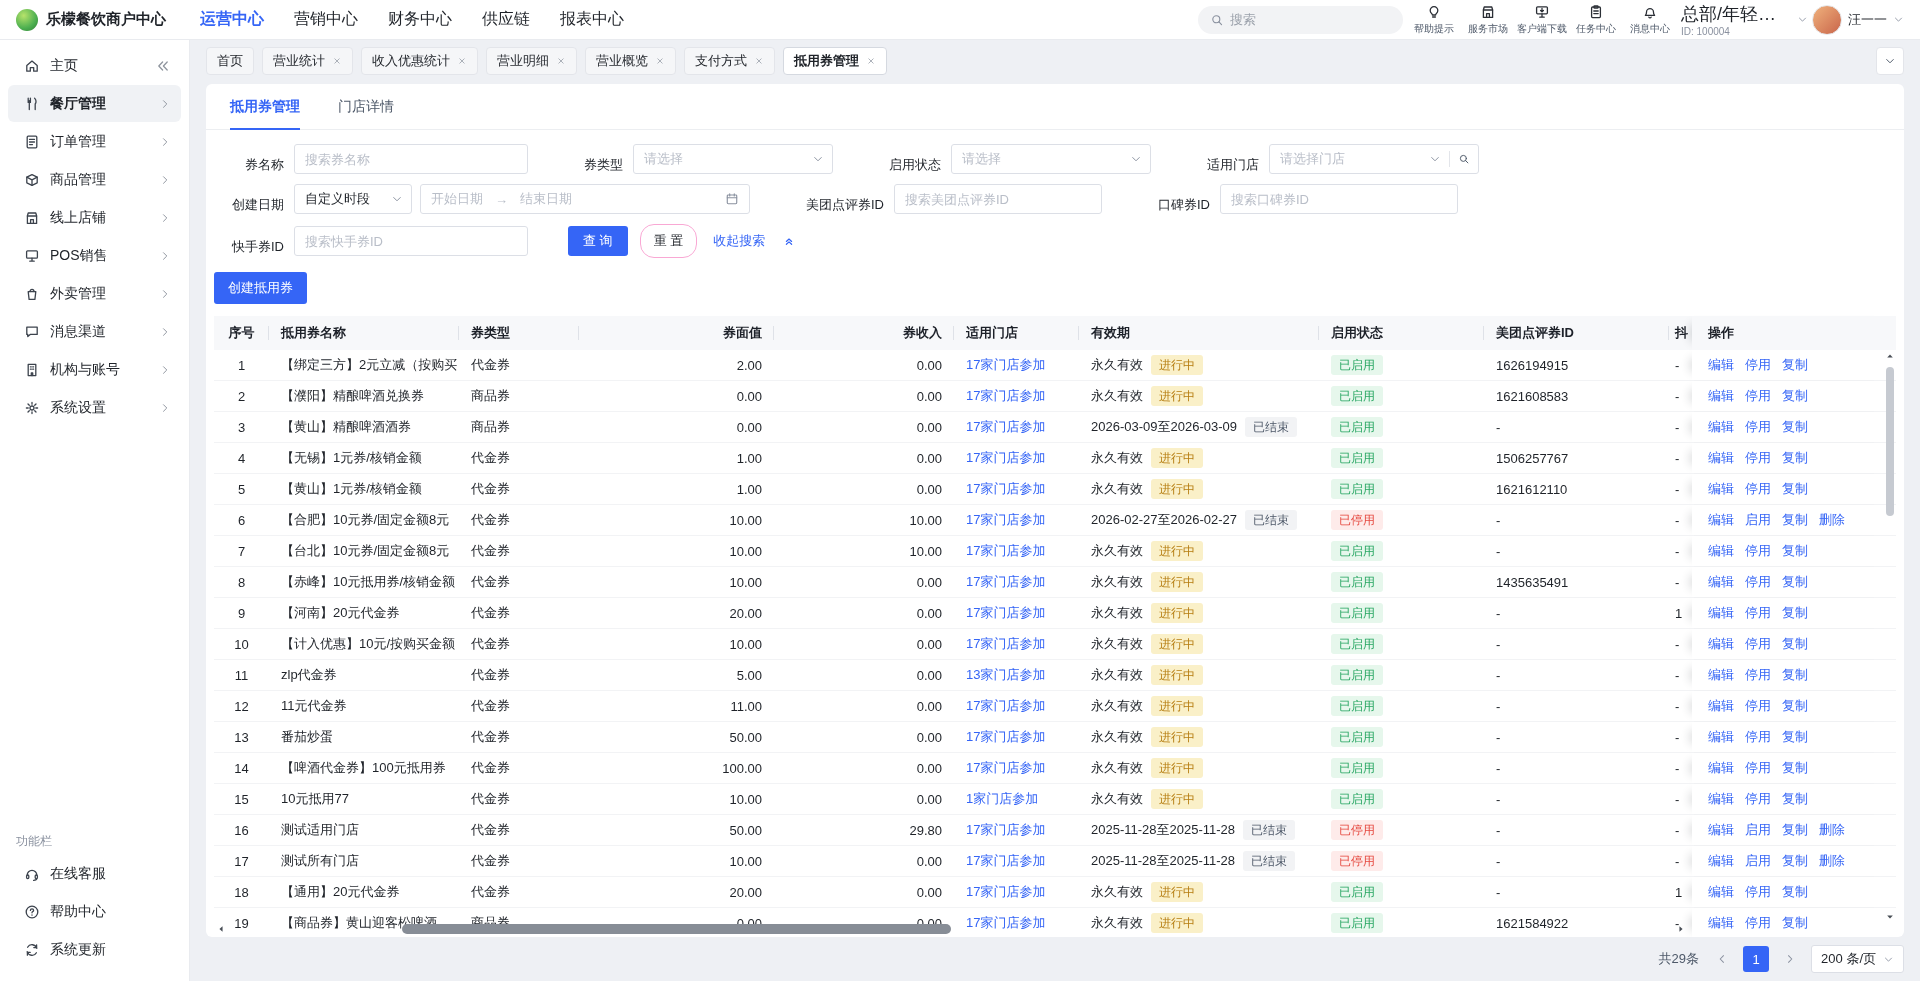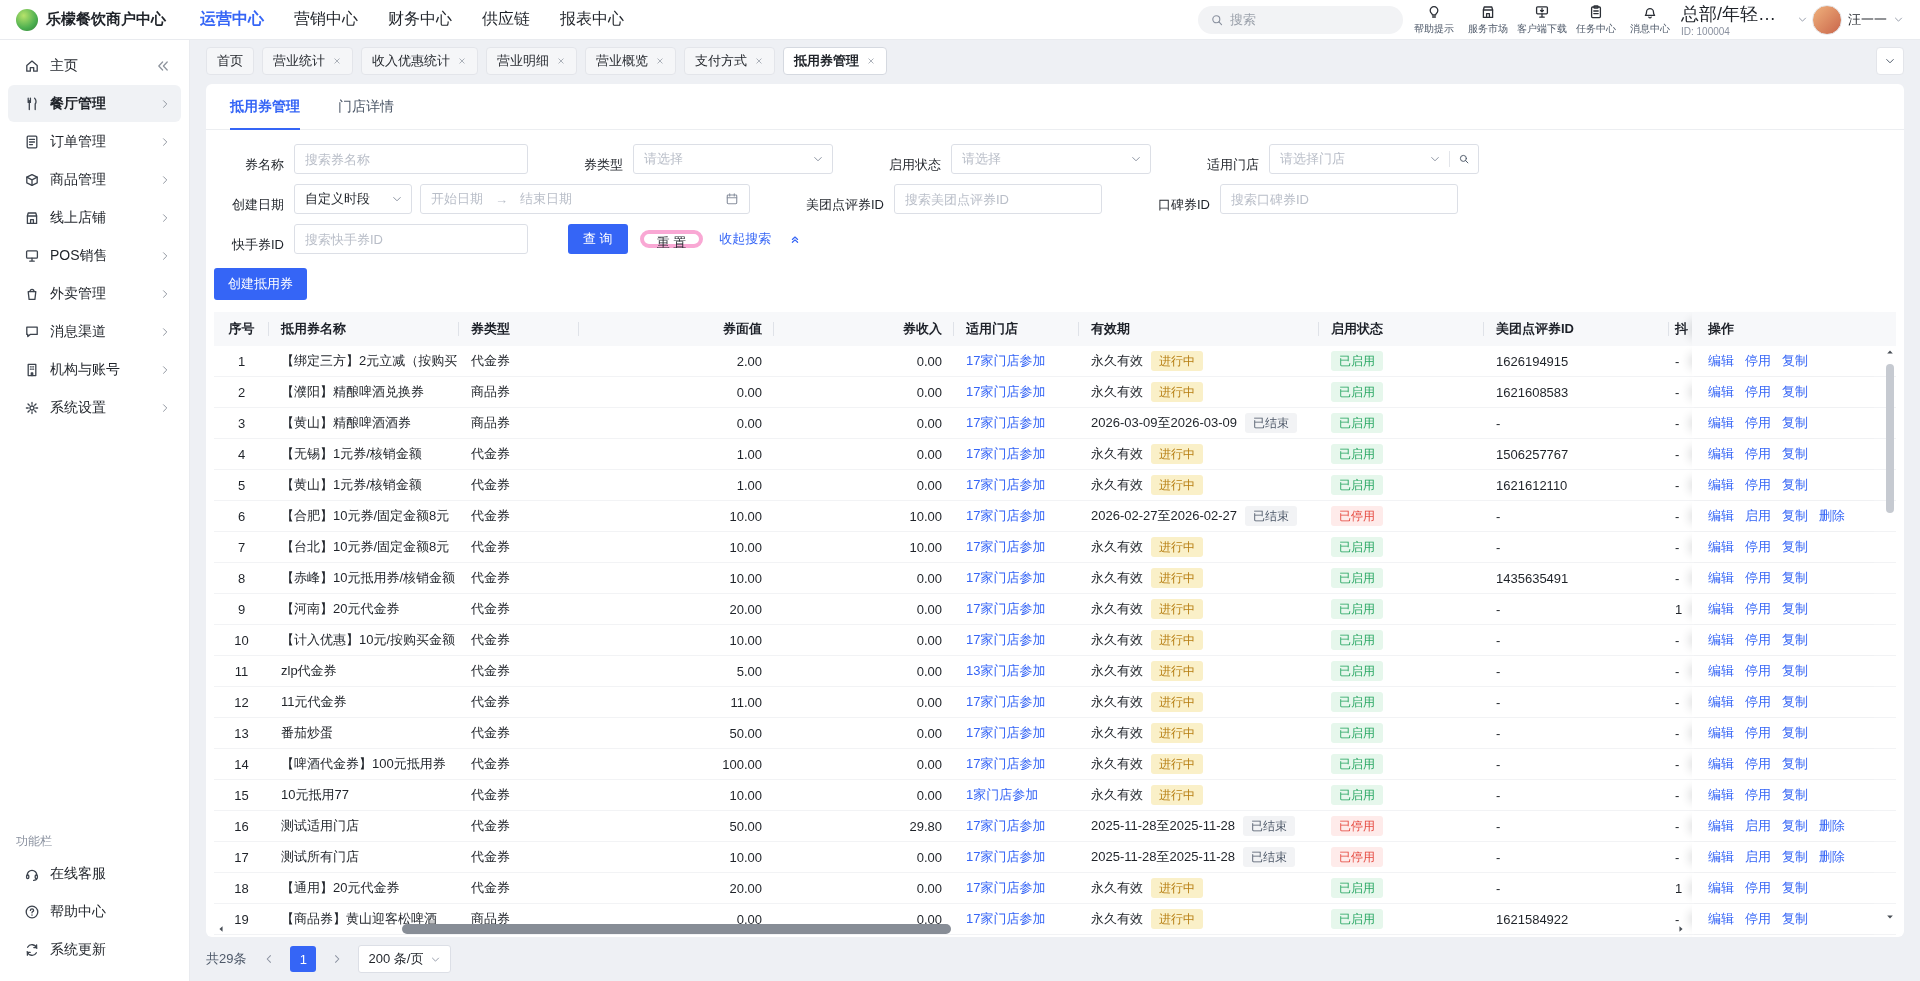--- a/index.html
+++ b/index.html
@@ -74,21 +74,21 @@
   .fselect .ph{color:#b9bec8;flex:1;white-space:nowrap;overflow:hidden}
   .fselect .val{flex:1;white-space:nowrap}
   .fselect .icon{color:#8a919f}
   .fselect .icon svg{width:12px;height:12px}
   .vdiv{width:1px;height:16px;background:#e3e5ea;margin:0 2px}
   .frange{height:30px;border:1px solid #dcdfe6;border-radius:3px;display:flex;align-items:center;gap:12px;padding:0 10px;color:#b9bec8;background:#fff;margin-left:8px;cursor:pointer}
   .frange .icon{margin-left:auto;color:#8a919f}
   .frange .icon svg{width:14px;height:14px}
   .w234{width:234px}.w200{width:200px}.w210{width:210px}.w96{width:118px}.w330{width:330px}.w208{width:208px}.w238{width:238px}
   .btn-primary{height:30px;padding:0 15px;background:var(--accent);color:#fff;border:none;border-radius:3px;font-size:13px;cursor:pointer;white-space:nowrap}
-  .btn-plain{height:18px;padding:0 13px;background:#fff;border:4px solid #f9a8d4;border-radius:14px;font-size:13px;color:#1f2329;cursor:pointer;white-space:nowrap}
+  .btn-plain{height:34px;padding:0 13px;background:#fff;border:1px solid #f9a8d4;border-radius:14px;font-size:13px;color:#1f2329;cursor:pointer;white-space:nowrap}
   .collapse-link{display:flex;align-items:center;gap:18px;color:var(--accent);cursor:pointer;white-space:nowrap}
   .collapse-link .icon svg{width:12px;height:12px;stroke-width:1.6}
   .ml40{margin-left:40px}.ml12{margin-left:12px}.ml16{margin-left:16px}
 
   .create-row{padding:4px 8px 12px;flex:none}
   .btn-create{height:32px;padding:0 14px;background:var(--accent);color:#fff;border:none;border-radius:3px;font-size:13px;cursor:pointer}
 
   
   .table{flex:1;min-height:0;display:flex;flex-direction:column;margin:0 8px}
   .thead{display:flex;background:#f7f8fa;height:34px;flex:none}
@@ -121,21 +121,21 @@
   .sarrow{width:14px;height:12px;display:flex;align-items:center;justify-content:center;color:#474d55;cursor:pointer}
   .sarrow svg{width:10px;height:10px}
   .sarrow svg path{fill:currentColor;stroke:none}
   .htrack{flex:1;height:10px;position:relative}
   .hthumb{position:absolute;left:12%;width:38%;top:0;height:10px;background:#878d96;border-radius:5px;cursor:grab}
   .vscroll{position:absolute;top:0;right:0;bottom:14px;width:13px;display:flex;flex-direction:column;align-items:center;z-index:5}
   .vtrack{flex:1;width:10px;position:relative}
   .vthumb{position:absolute;top:1%;height:27%;width:8px;left:1px;background:#c6cad1;border-radius:4px;cursor:grab}
 
   
-  .pager{height:44px;display:flex;align-items:center;justify-content:flex-start;gap:8px;padding:0 16px;flex:none}
+  .pager{height:44px;display:flex;align-items:center;justify-content:flex-end;gap:8px;padding:0 16px;flex:none}
   .pg-total{color:#4e5969;margin-right:2px}
   .pg-arrow{width:26px;height:26px;display:flex;align-items:center;justify-content:center;color:#8a919f;background:transparent;border:none;cursor:pointer}
   .pg-arrow svg{width:12px;height:12px}
   .pg-num{min-width:26px;height:26px;border-radius:3px;background:var(--accent);color:#fff;display:flex;align-items:center;justify-content:center;border:none;font-size:13px;cursor:pointer}
   .pg-size{height:28px;border:1px solid #dcdfe6;border-radius:3px;background:#fff;display:flex;align-items:center;gap:7px;padding:0 9px;cursor:pointer;white-space:nowrap}
   .pg-size .icon{color:#8a919f}
   .pg-size .icon svg{width:11px;height:11px}
 </style>
 </head>
 <body>

